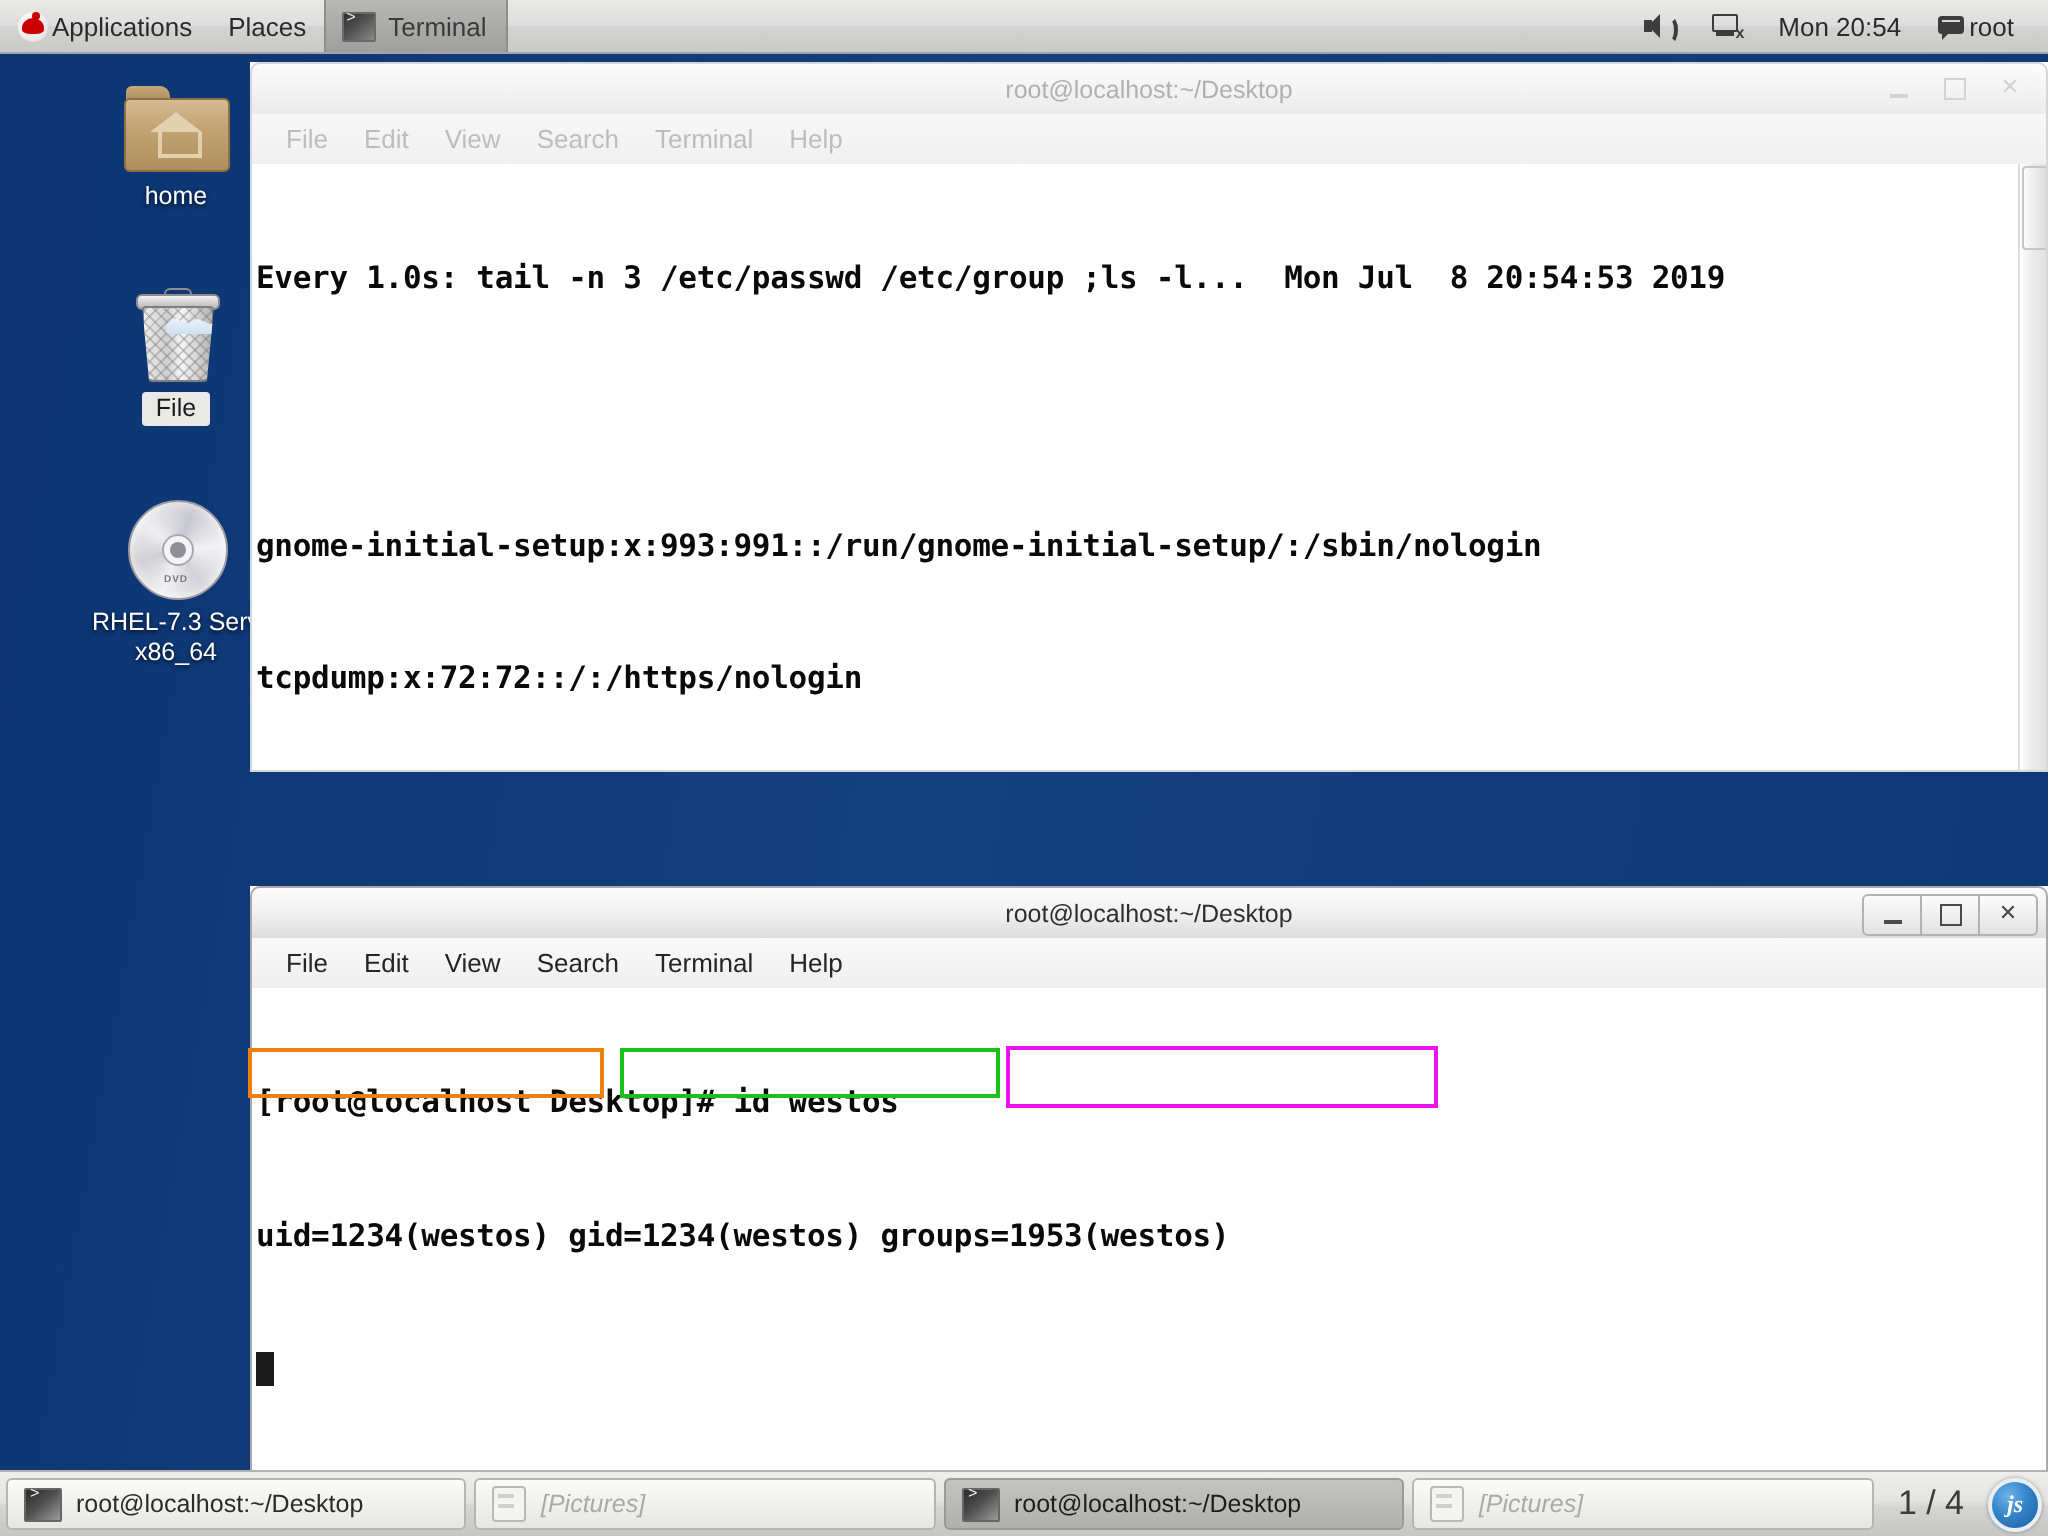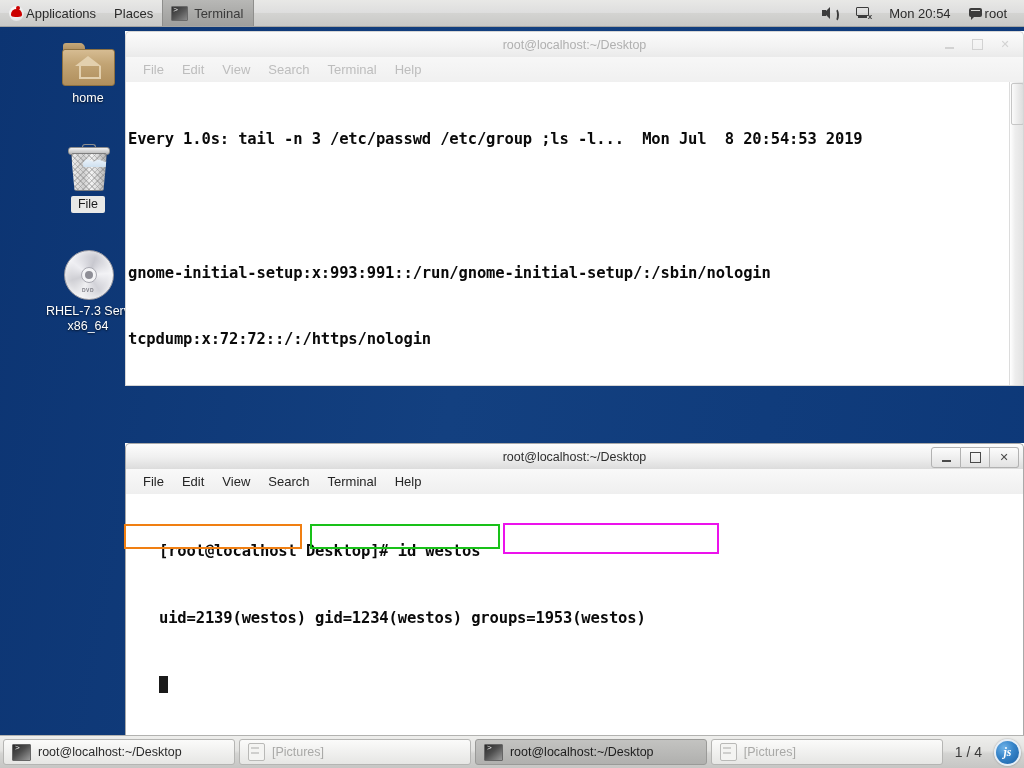--- a/index.html
+++ b/index.html
@@ -261,21 +261,21 @@
     border-left: 1px solid #a9a9a9; border-right: 1px solid #a9a9a9;
   }
   .menubar span { padding: 2px 9px; white-space: nowrap; }
 
   .term-body {
     background: #ffffff; position: relative;
     box-sizing: border-box;
     overflow: hidden;
   }
   .term-body.inactive { border: 1px solid #d6d6d6; border-top: none; }
-  .term-body.active { border: 1px solid #a9a9a9; border-top: none; padding-left: 31px; }
+  .term-body.active { border: 1px solid #a9a9a9; border-top: none; }
 
   .term-text {
     font-family: "DejaVu Sans Mono", "Liberation Mono", monospace;
     font-size: 15.5px;
     font-weight: bold;
     line-height: 22.2px;
     color: #0a0a0a;
     white-space: pre;
     padding: 2px 0 0 2px;
     letter-spacing: -0.15px;
@@ -319,21 +319,21 @@
     font-size: 12.5px; color: #2b2b2b;
     border: 1px solid #b5b5b3; border-radius: 3px;
     background: linear-gradient(to bottom,#fbfbfa,#e6e6e4);
     overflow: hidden; white-space: nowrap;
   }
   .task-item.active-task {
     background: linear-gradient(to bottom,#c3c3c1,#b0b0ae);
     border-color: #9a9a98;
     color: #1d1d1d;
   }
-  .task-item.dim { color: #a9a9a7; }
+  .task-item.dim { color: #a9a9a7; font-style: italic; }
   .ti-term {
     width: 17px; height: 15px; flex: none;
     background: linear-gradient(140deg,#2b2b2b 0%,#4e4e4e 45%,#9b9b9b 100%);
     border: 1px solid #666; border-radius: 1px; position: relative;
   }
   .ti-term::after {
     content: ">"; position: absolute; left: 2px; top: -2px;
     font: 8px "Liberation Mono", monospace; color: #f0f0f0;
   }
   .ti-files {
@@ -342,21 +342,21 @@
     background: #f4f4f2; position: relative;
   }
   .ti-files::before, .ti-files::after {
     content: ""; position: absolute; left: 2px;
     width: 8px; height: 2px; background: #cfcfcd;
   }
   .ti-files::before { top: 3px; }
   .ti-files::after { top: 8px; }
 
   .ws-indicator {
-    flex: none; font-size: 14px; color: #3b3b3b;
+    flex: none; font-size: 17px; color: #3b3b3b;
     padding: 0 8px; white-space: nowrap;
   }
   .csdn-logo {
     flex: none; width: 23px; height: 23px; border-radius: 50%;
     background: radial-gradient(circle at 35% 30%, #6fb3e8 0%, #3583c8 45%, #1c5fa3 100%);
     border: 2px solid #e6eef6;
     display: flex; align-items: center; justify-content: center;
     color: #ffffff; font: italic bold 12px "Liberation Serif", serif;
     box-shadow: 0 0 2px rgba(0,0,0,.35);
   }
@@ -504,21 +504,21 @@
       <span>File</span>
       <span>Edit</span>
       <span>View</span>
       <span>Search</span>
       <span>Terminal</span>
       <span>Help</span>
     </div>
     <div class="term-body active" style="height:256px;">
       <div class="term-text">
         <div>[root@localhost Desktop]# id westos</div>
-        <div><span>uid=2139(westos) </span><span>gid=1234(westos) </span><span>groups=1953(westos)</span></div>
+        <div><span>uid=1234(westos) </span><span>gid=1234(westos) </span><span>groups=1953(westos)</span></div>
         <div><span class="cursor-block"></span></div>
       </div>
     </div>
   </div>
 
   <div class="anno" id="anno-uid" style="left: 124px; top: 524px; width: 178px; height: 25px; border-color: rgb(240, 127, 18);"></div>
   <div class="anno" id="anno-gid" style="left: 310px; top: 524px; width: 190px; height: 25px; border-color: rgb(25, 193, 25);"></div>
   <div class="anno" id="anno-groups" style="left: 503px; top: 523px; width: 216px; height: 31px; border-color: rgb(236, 18, 236);"></div>
 
   <div id="taskbar">

